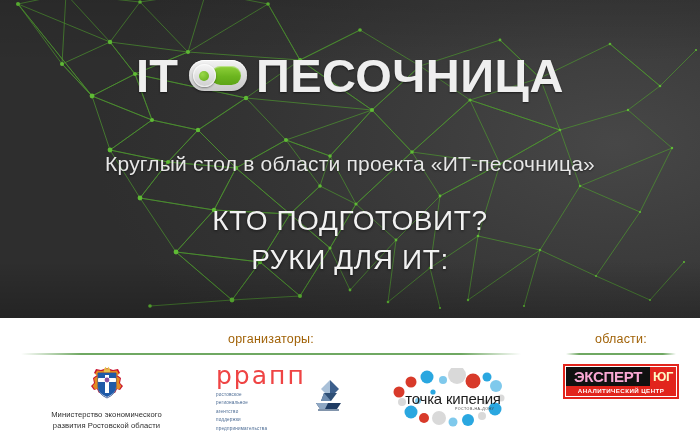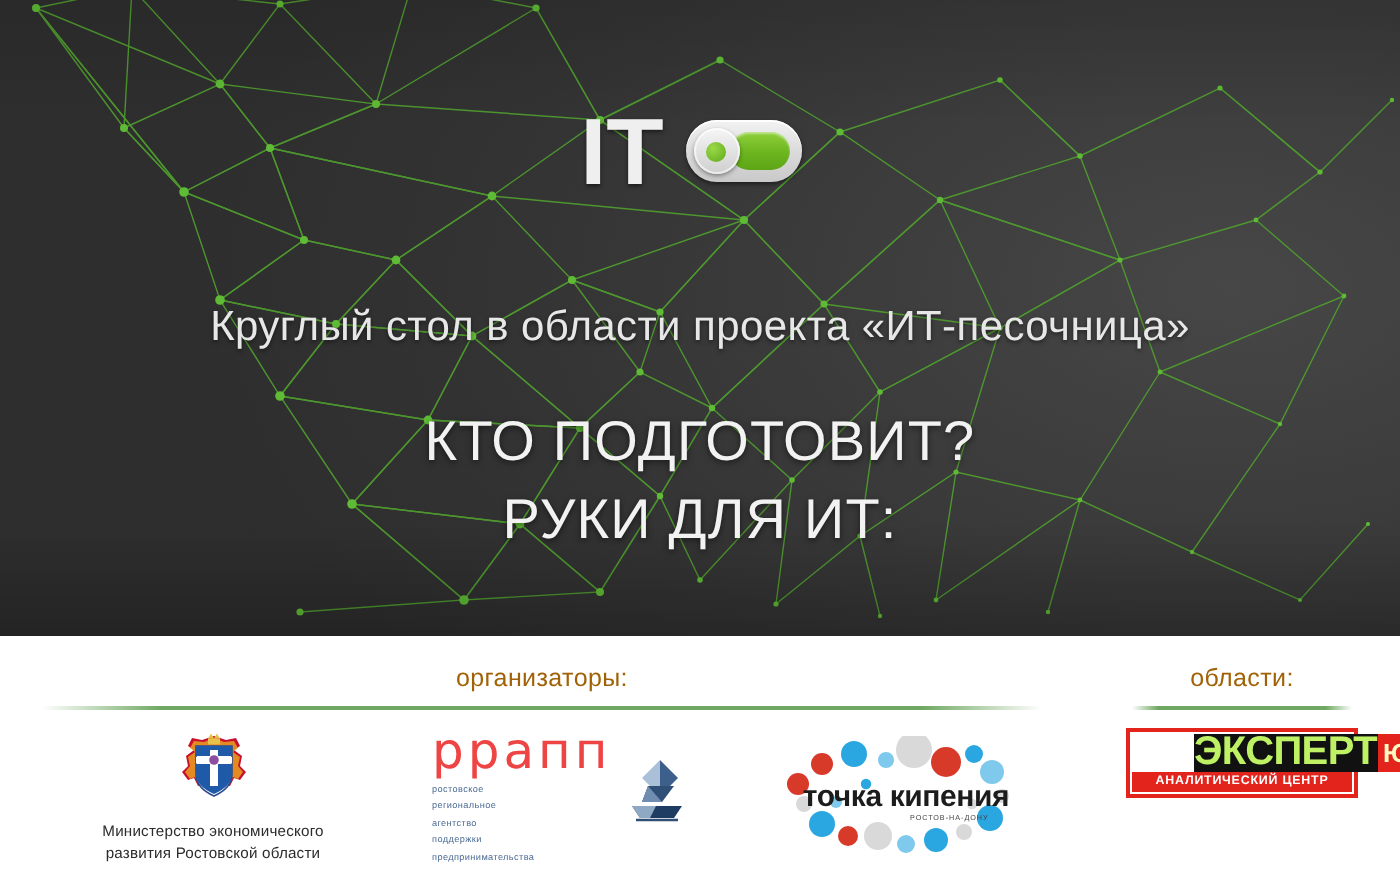--- a/index.html
+++ b/index.html
@@ -110,35 +110,35 @@
   .rrapp-sub{
     margin-top:3px;font-size:4.6px;color:#4a6a93;line-height:1.85;letter-spacing:0.2px;
   }
   .rrapp-sub span{display:block;}
   .rrapp-ship{margin-top:15px;}
 
   
   .tochka{position:relative;width:140px;height:62px;}
   .tk-word{
     position:absolute;left:6px;top:22px;width:128px;text-align:center;
-    font-size:15px;color:#1c1c1c;letter-spacing:-0.2px;font-weight:bold;
+    font-size:15px;color:#1c1c1c;letter-spacing:-0.2px;font-weight:normal;
     background:rgba(255,255,255,0.0);
   }
   .tk-sub{
     position:absolute;left:72px;top:39px;font-size:3.6px;color:#444;letter-spacing:0.5px;
   }
 
   
   .expert{
     width:110px;border:2px solid #e2241c;background:#ffffff;padding:1px;
   }
   .ex-top{display:flex;align-items:stretch;height:19px;}
   .ex-black{
-    flex:1 1 auto;background:#111;color:#bef264;font-size:20px;font-weight:bold;
-    letter-spacing:-0.3px;display:flex;align-items:center;justify-content:center;margin-left:31px;
+    flex:1 1 auto;background:#111;color:#f9a8d4;font-size:15px;font-weight:bold;
+    letter-spacing:-0.3px;display:flex;align-items:center;justify-content:center;
   }
   .ex-red{
     flex:0 0 26px;background:#e2241c;color:#fef9c3;font-size:13px;font-weight:bold;
     display:flex;align-items:center;justify-content:center;letter-spacing:-0.3px;
   }
   .ex-bot{
     background:#e2241c;color:#fff;font-size:6.2px;font-weight:bold;text-align:center;
     letter-spacing:0.4px;padding:1px 0 1.5px;
   }
 </style>
@@ -274,20 +274,21 @@
     </svg>
 
     <div class="hero-shade"></div>
 
     <div class="logo-row">
       <div class="logo-it">IT</div>
       <div class="toggle">
         <div class="toggle-bar"></div>
         <div class="toggle-knob"></div>
       </div>
+      <div class="logo-word">ПЕСОЧНИЦА</div>
     </div>
 
     <div class="subtitle">Круглый стол в области проекта «ИТ-песочница»</div>
 
     <div class="headline">
       <span>КТО ПОДГОТОВИТ?</span>
       <span>РУКИ ДЛЯ ИТ:</span>
     </div>
   </div>
 

